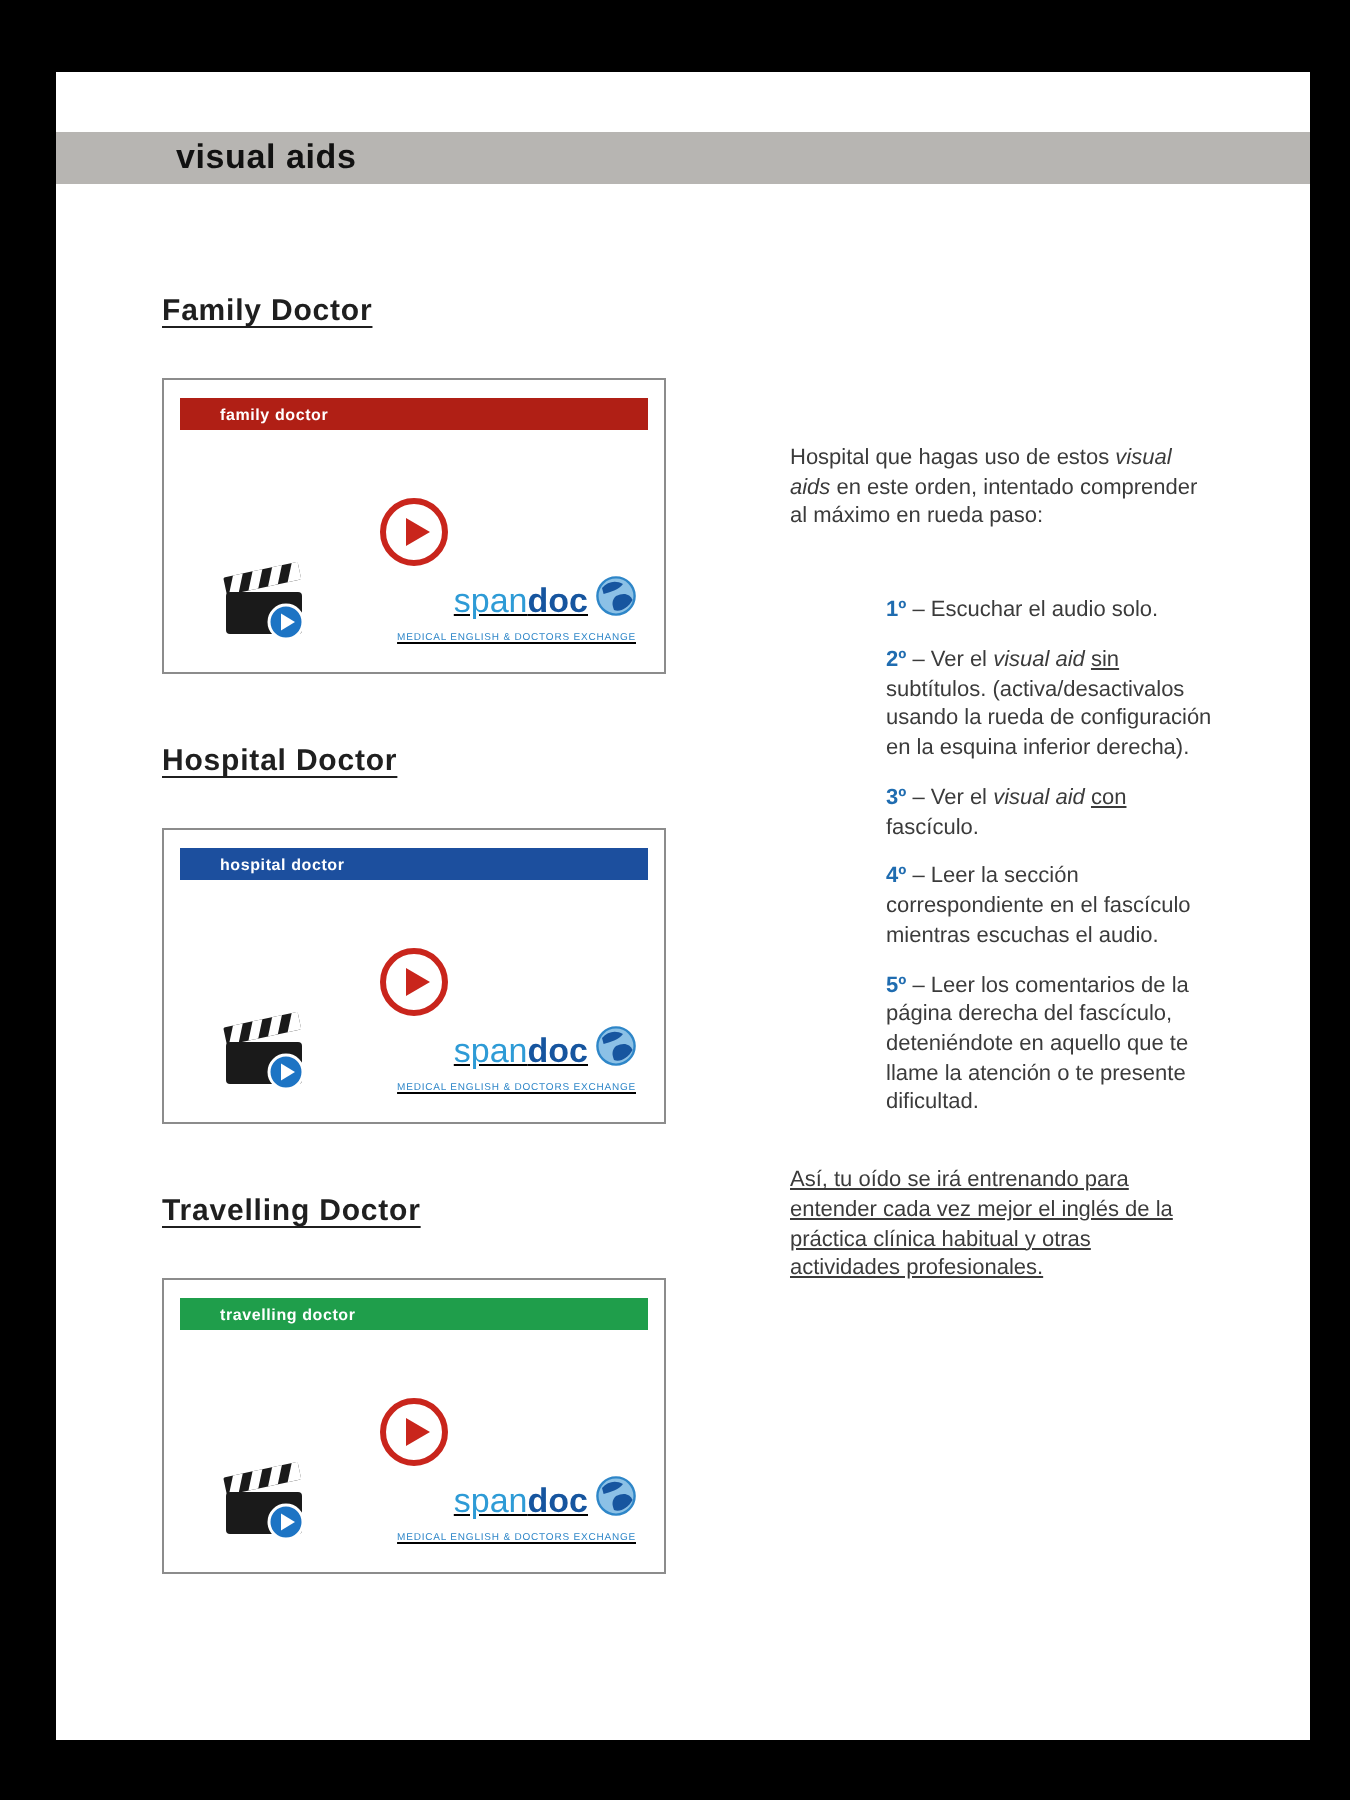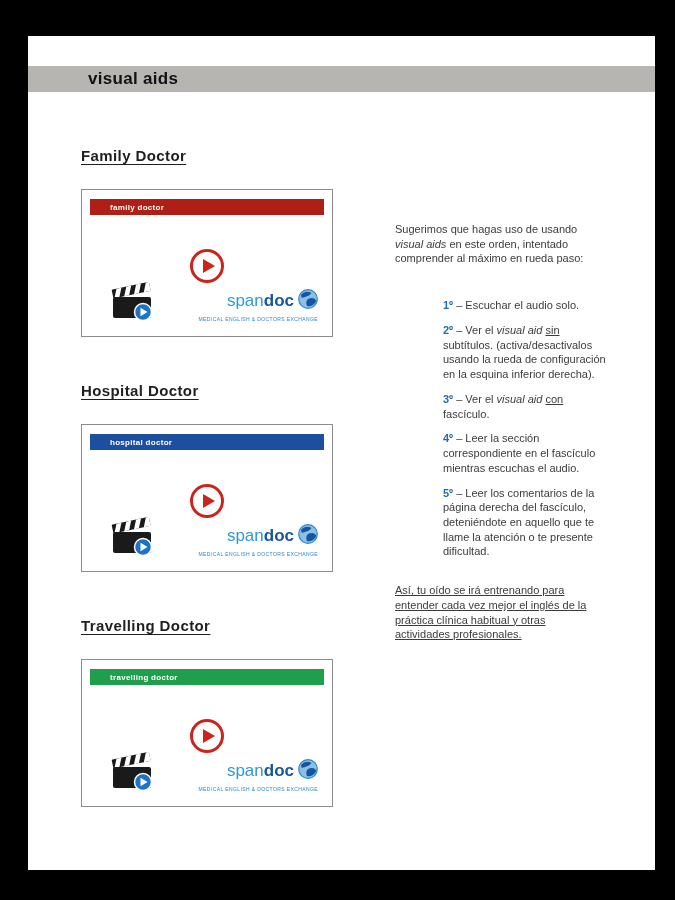--- a/index.html
+++ b/index.html
@@ -35,21 +35,21 @@
     color: #111;
     letter-spacing: 0.3px;
   }
 
   
   .left-col {
     position: absolute;
     left: 53px; top: 110px;
     width: 252px;
   }
-  .section { margin-bottom: 44px; }
+  .section { margin-bottom: 34px; }
   .section-heading {
     font-size: 15px;
     font-weight: bold;
     color: #1f1f1f;
     letter-spacing: 0.4px;
     text-decoration: underline;
     text-underline-offset: 3px;
     line-height: 19px;
     margin-bottom: 24px;
   }
@@ -86,20 +86,21 @@
     border-left: 12px solid #c9251c;
     border-top: 7px solid transparent;
     border-bottom: 7px solid transparent;
     margin-left: 4px;
   }
   .clapper { position: absolute; left: 28px; bottom: 10px; }
   .logo-block {
     position: absolute;
     right: 14px; bottom: 14px;
     text-align: center;
+    text-decoration: underline;
   }
   .logo-row {
     display: flex; align-items: center; justify-content: flex-end;
     gap: 4px;
   }
   .logo-text { font-size: 17px; line-height: 20px; }
   .logo-span { font-weight: 400; }
   .logo-doc  { font-weight: 700; }
   .tagline {
     font-size: 5px;
@@ -260,21 +261,21 @@
               </span>
             </div>
             <div class="tagline" style="color: rgb(46, 134, 200);">MEDICAL ENGLISH &amp; DOCTORS EXCHANGE</div>
           </div>
         </div>
       </div>
 
     </div>
 
     <div class="right-col">
-      <p class="intro"><span>Sugerimos que hagas uso de usando </span><em>visual aids</em><span> en este orden, intentado comprender al máximo en rueda paso:</span></p>
+      <p class="intro"><span>Hospital que hagas uso de estos </span><em>visual aids</em><span> en este orden, intentado comprender al máximo en rueda paso:</span></p>
 
       <div class="steps">
         <div class="step"><span class="step-num" style="color: rgb(31, 108, 176);">1º</span><span> – Escuchar el audio solo.</span><em></em><span class="u"></span><span></span></div>
 
         <div class="step"><span class="step-num" style="color: rgb(31, 108, 176);">2º</span><span> – Ver el </span><em>visual aid </em><span class="u">sin</span><span> subtítulos. (activa/desactivalos usando la rueda de configuración en la esquina inferior derecha).</span></div>
 
         <div class="step"><span class="step-num" style="color: rgb(31, 108, 176);">3º</span><span> – Ver el </span><em>visual aid </em><span class="u">con</span><span> fascículo.</span></div>
 
         <div class="step"><span class="step-num" style="color: rgb(31, 108, 176);">4º</span><span> – Leer la sección correspondiente en el fascículo mientras escuchas el audio.</span><em></em><span class="u"></span><span></span></div>
 

